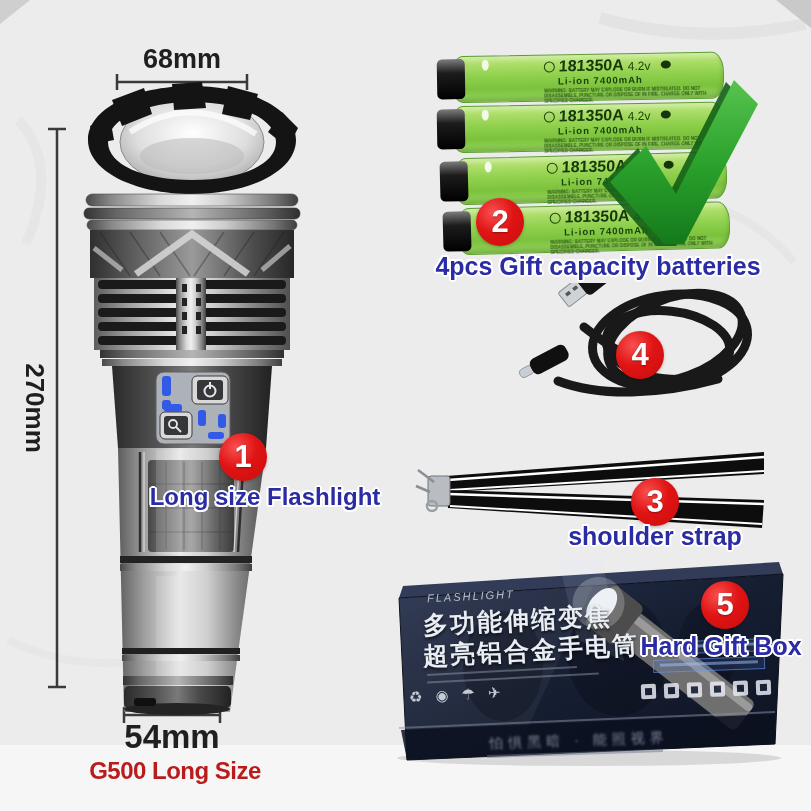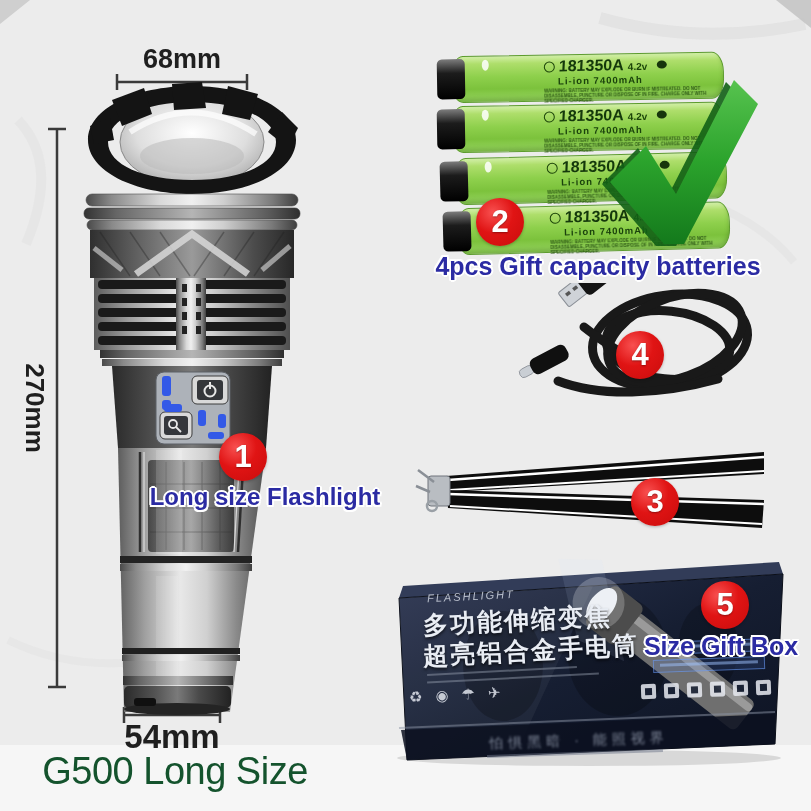--- a/index.html
+++ b/index.html
@@ -9,37 +9,37 @@
   
   .caption{position:absolute;transform:translate(-50%,-50%);color:#2b2ba3;font-weight:700;white-space:nowrap;
     text-shadow:-2px 0 0 #fff,2px 0 0 #fff,0 -2px 0 #fff,0 2px 0 #fff,
                 -1.5px -1.5px 0 #fff,1.5px -1.5px 0 #fff,-1.5px 1.5px 0 #fff,1.5px 1.5px 0 #fff;}
   .dim{position:absolute;transform:translate(-50%,-50%);color:#1f1f1f;font-weight:600;white-space:nowrap;}
   .dim.vert{transform:translate(-50%,-50%) rotate(90deg);}
   .badge{position:absolute;width:48px;height:48px;border-radius:50%;
     background:radial-gradient(circle at 35% 30%,#f85050 0%,#e01414 45%,#c90c0c 100%);
     color:#fff;font-weight:700;font-size:31px;display:flex;align-items:center;justify-content:center;
     text-shadow:0 1px 2px rgba(0,0,0,.35);box-shadow:0 1px 3px rgba(0,0,0,.25);}
-  .g500{position:absolute;transform:translate(-50%,-50%);color:#14532d;font-weight:400;font-size:38px;
+  .g500{position:absolute;transform:translate(-50%,-50%);color:#b91c1c;font-weight:700;font-size:24px;
     letter-spacing:-.5px;white-space:nowrap;}
   .band{position:absolute;left:0;right:0;top:745px;height:66px;background:#f6f6f6;}
   
   .battery{position:absolute;width:287px;height:47px;}
   .bat-body{position:absolute;left:14px;top:0;right:0;bottom:0;border-radius:12px/20px;
     background:linear-gradient(180deg,#d3f0a8 0%,#aede6b 16%,#8ed04c 45%,#7cc23c 72%,#97d561 100%);
     border:1px solid #5d9c2e;box-shadow:inset 0 -3px 4px rgba(60,110,20,.35);}
   .bat-cap{position:absolute;left:0;top:3px;width:28px;height:40px;border-radius:5px;
     background:linear-gradient(180deg,#7d7d7d 0%,#1c1c1c 35%,#000 100%);}
   .bat-glint{position:absolute;left:30px;top:3px;width:7px;height:11px;border-radius:50%;
     background:rgba(255,255,255,.85);}
   .bat-text{position:absolute;left:92px;top:3px;color:#1c4409;line-height:1;}
   .bat-line1{display:flex;align-items:baseline;gap:4px;}
   .bat-ring{width:9px;height:9px;border:1.5px solid #1c4409;border-radius:50%;align-self:center;}
   .bat-model{font-size:16px;font-weight:700;color:#14380b;transform:skewX(-4deg);}
-  .bat-volt{font-size:10px;font-weight:700;}
+  .bat-volt{font-size:12px;font-weight:400;}
   .bat-dot{width:10px;height:8px;border-radius:50%;background:#17350c;align-self:center;margin-left:6px;}
   .bat-line2{font-size:9.5px;font-weight:700;letter-spacing:1px;margin:2px 0 2px 14px;color:#1a420c;}
   .bat-warn{width:172px;font-size:4.5px;line-height:5px;color:#2c5715;filter:blur(.3px);
     font-weight:700;text-transform:uppercase;}
   
   .boxwrap{position:absolute;left:383px;top:556px;width:412px;height:210px;}
   .box-brand{position:absolute;left:44px;top:34px;font-size:11px;font-style:italic;letter-spacing:2px;
     color:#c6ccd8;transform:rotate(-3deg);opacity:.9;}
   .box-cn{position:absolute;left:40px;font-size:25px;font-weight:700;color:#e9edf4;transform:rotate(-3deg);
     text-shadow:0 2px 3px rgba(0,0,0,.6);letter-spacing:2px;white-space:nowrap;}
@@ -438,16 +438,17 @@
   </div>
 
   <div class="badge" style="left:219px;top:433px">1</div>
   <div class="badge" style="left:476px;top:198px">2</div>
   <div class="badge" style="left:631px;top:478px">3</div>
   <div class="badge" style="left:616px;top:331px">4</div>
   <div class="badge" style="left:701px;top:581px">5</div>
 
   <div class="caption" style="left:265px;top:497px;font-size:24px">Long size Flashlight</div>
   <div class="caption" style="left:598px;top:266px;font-size:25px">4pcs Gift capacity batteries</div>
-  <div class="caption" style="left:721px;top:646px;font-size:25px">Size Gift Box</div>
+  <div class="caption" style="left:655px;top:536px;font-size:25px">shoulder strap</div>
+  <div class="caption" style="left:721px;top:646px;font-size:25px">Hard Gift Box</div>
   <div class="g500" style="left:175px;top:771px">G500 Long Size</div>
 
 </div>
 
 </body></html>

